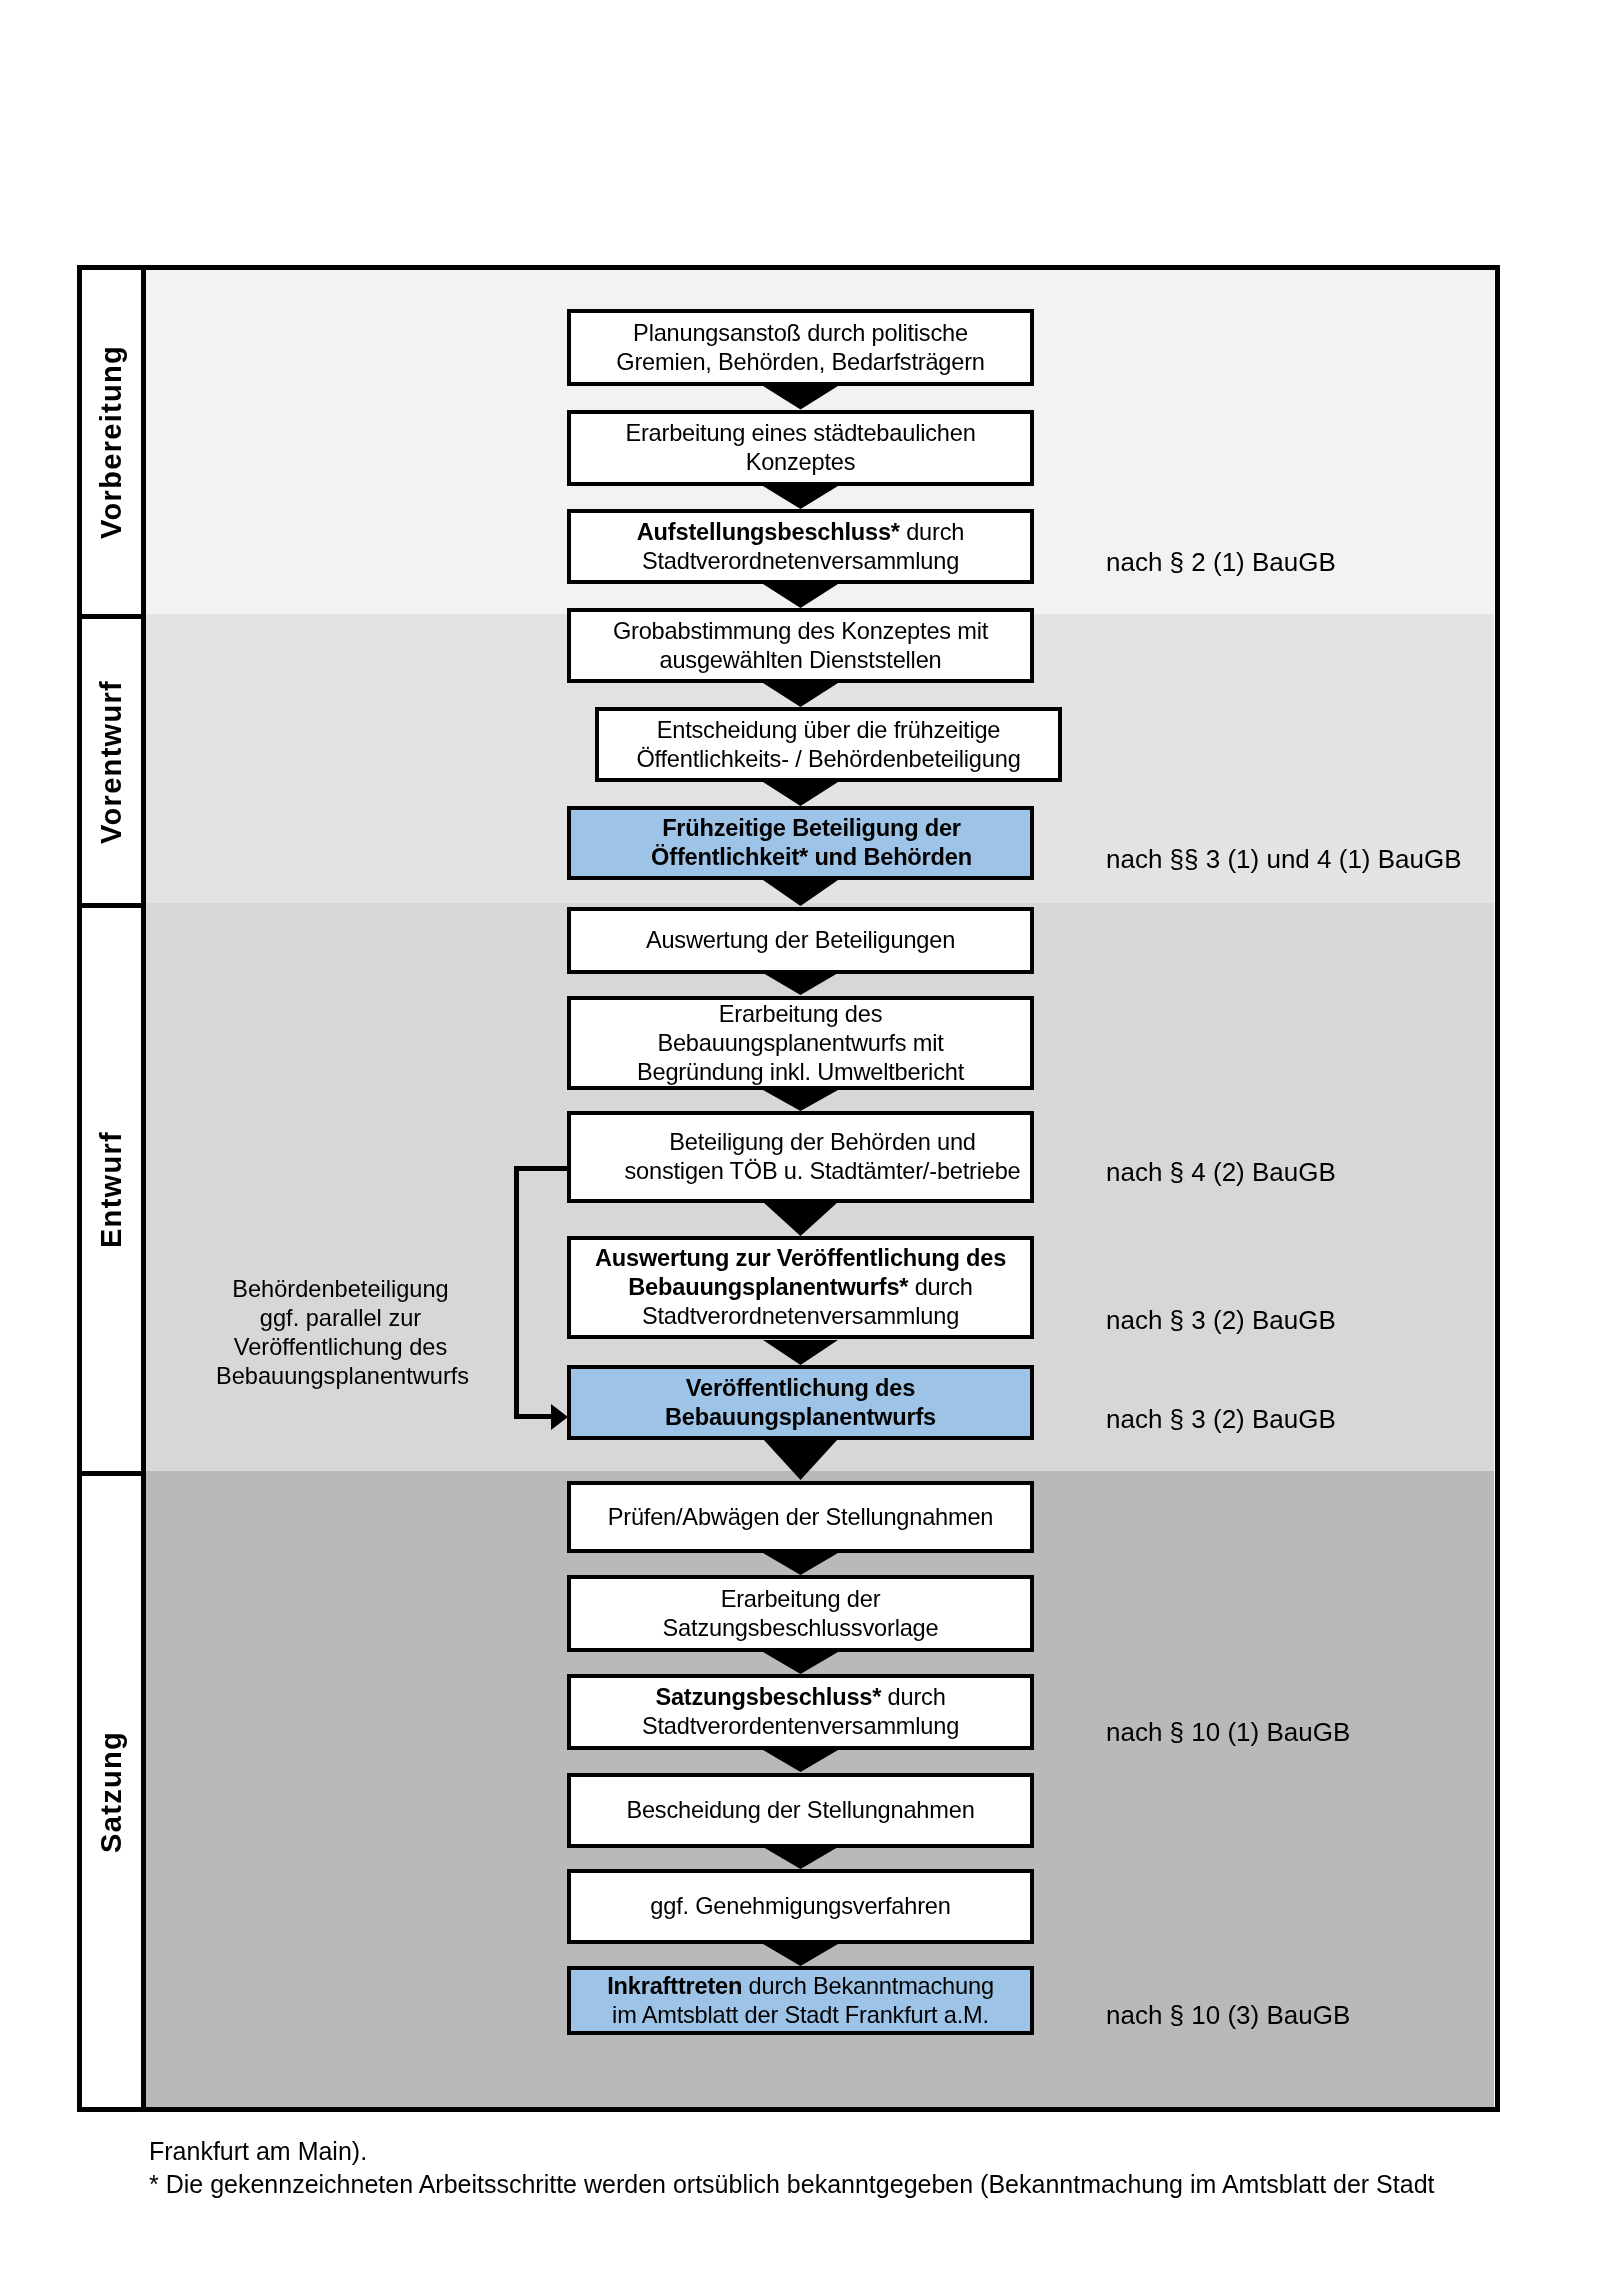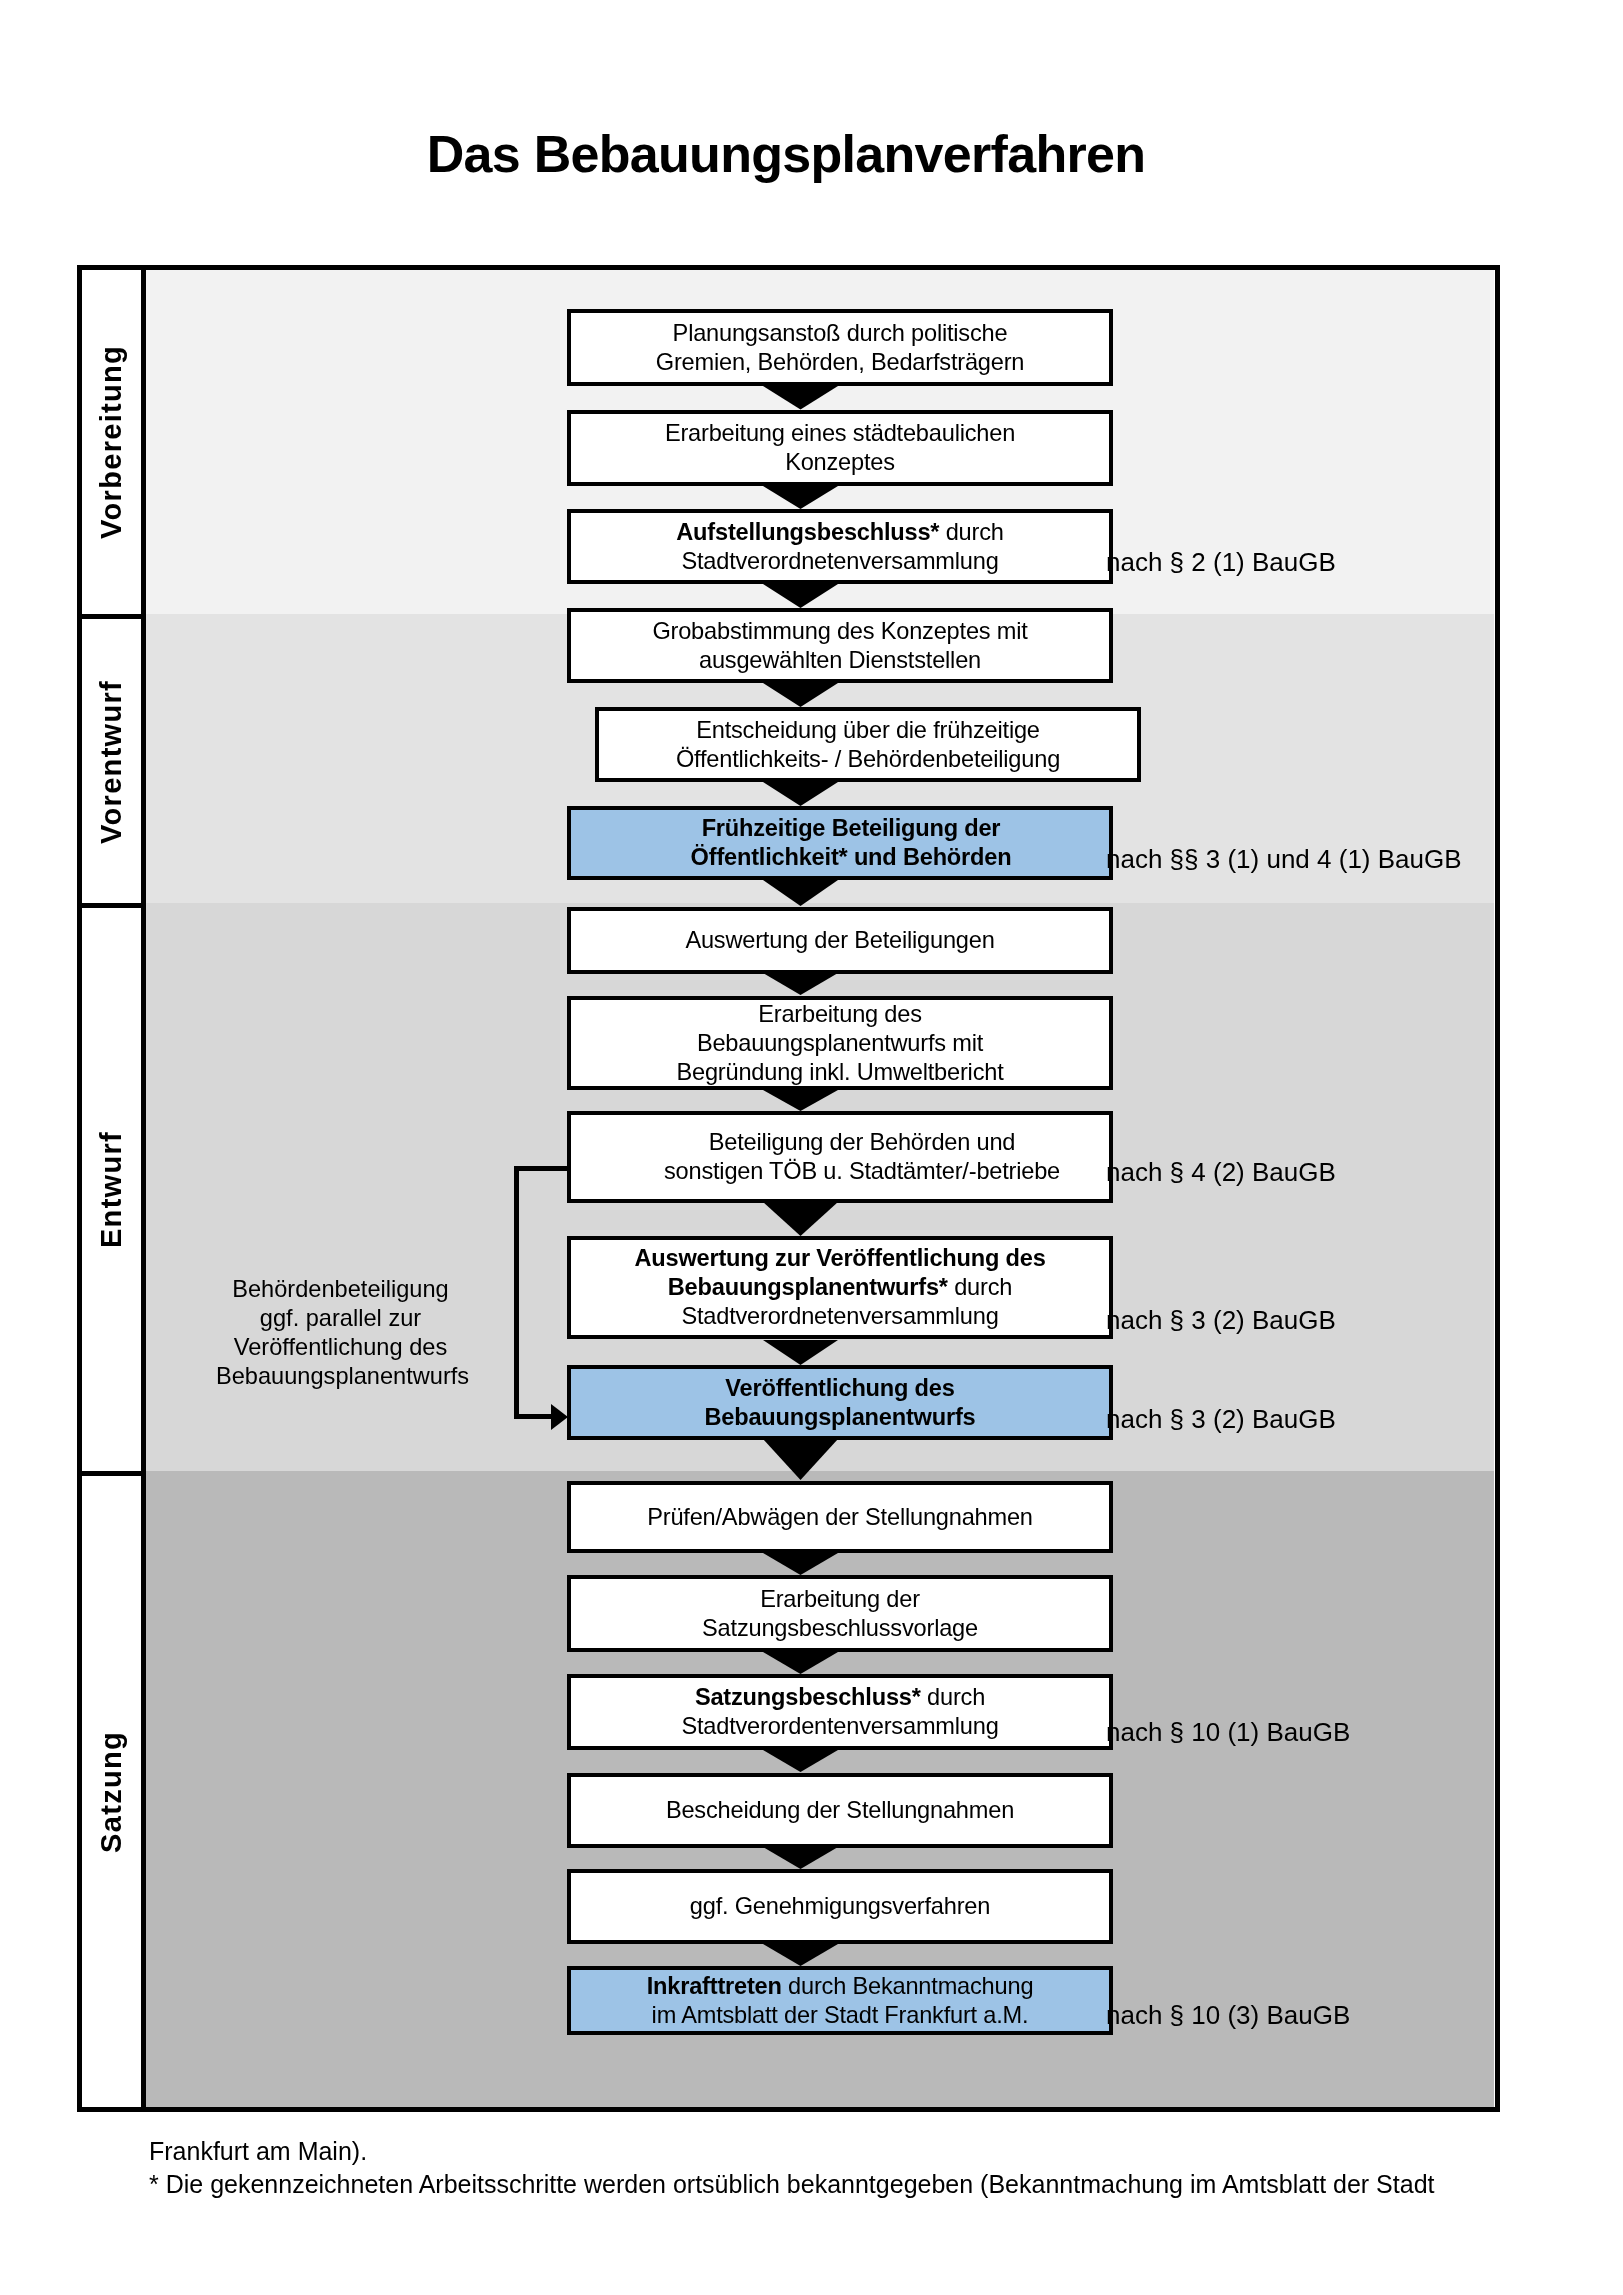--- a/index.html
+++ b/index.html
@@ -10,21 +10,21 @@
   #title{top:124px;font-size:52px;font-weight:bold;letter-spacing:-0.7px;}
   #subtitle{top:216px;font-size:30px;font-weight:bold;}
 
   .band{position:absolute;left:145px;width:1349px;}
   #frame{position:absolute;left:77px;top:265px;width:1423px;height:1847px;
          border:5.2px solid #000;box-sizing:border-box;pointer-events:none;z-index:3;}
   .pcell{position:absolute;left:77px;width:69px;background:#fff;border:5.2px solid #000;
          box-sizing:border-box;display:flex;align-items:center;justify-content:center;z-index:4;}
   .plabel{writing-mode:vertical-rl;transform:rotate(180deg);font-weight:bold;font-size:29px;letter-spacing:1.3px;}
 
-  .fbox{position:absolute;left:567px;width:546px;background:#fff;border:4.6px solid #000;
+  .fbox{position:absolute;left:567px;width:467px;background:#fff;border:4.6px solid #000;
         box-sizing:border-box;display:flex;flex-direction:column;justify-content:center;
         align-items:center;text-align:center;font-size:23.6px;line-height:29px;
         letter-spacing:-0.2px;z-index:5;}
   .fbox.hl{background:var(--hl,#9dc3e6);}
   .fline span{white-space:pre;}
   .fline .b{font-weight:bold;}
 
   .arrow{position:absolute;background:#000;z-index:6;
          clip-path:polygon(0 0,100% 0,50% 100%);}
   .legal{position:absolute;left:1106px;transform:translateY(-50%);
@@ -36,21 +36,20 @@
   #bracket-arrowhead{position:absolute;left:551px;top:1404px;width:17px;height:26px;background:#000;
             clip-path:polygon(0 0,0 100%,100% 50%);z-index:5;}
 
   #footnote{position:absolute;left:149px;top:2135px;width:1347px;font-size:25px;line-height:33px;}
 </style>
 </head>
 <body>
 
 <div id="page">
 
-  <div id="title" class="hdr">Das Bebauungsplanverfahren</div>
 
   <div id="bands">
       <div class="band" style="top: 265px; height: 349px; background: rgb(242, 242, 242);"></div>
       <div class="band" style="top: 614px; height: 289px; background: rgb(227, 227, 227);"></div>
       <div class="band" style="top: 903px; height: 568px; background: rgb(215, 215, 215);"></div>
       <div class="band" style="top: 1471px; height: 641px; background: rgb(185, 185, 185);"></div>
     </div>
   <div id="frame"></div>
   <div id="phasecol">
       <div class="pcell" style="top: 265px; height: 354px;">

